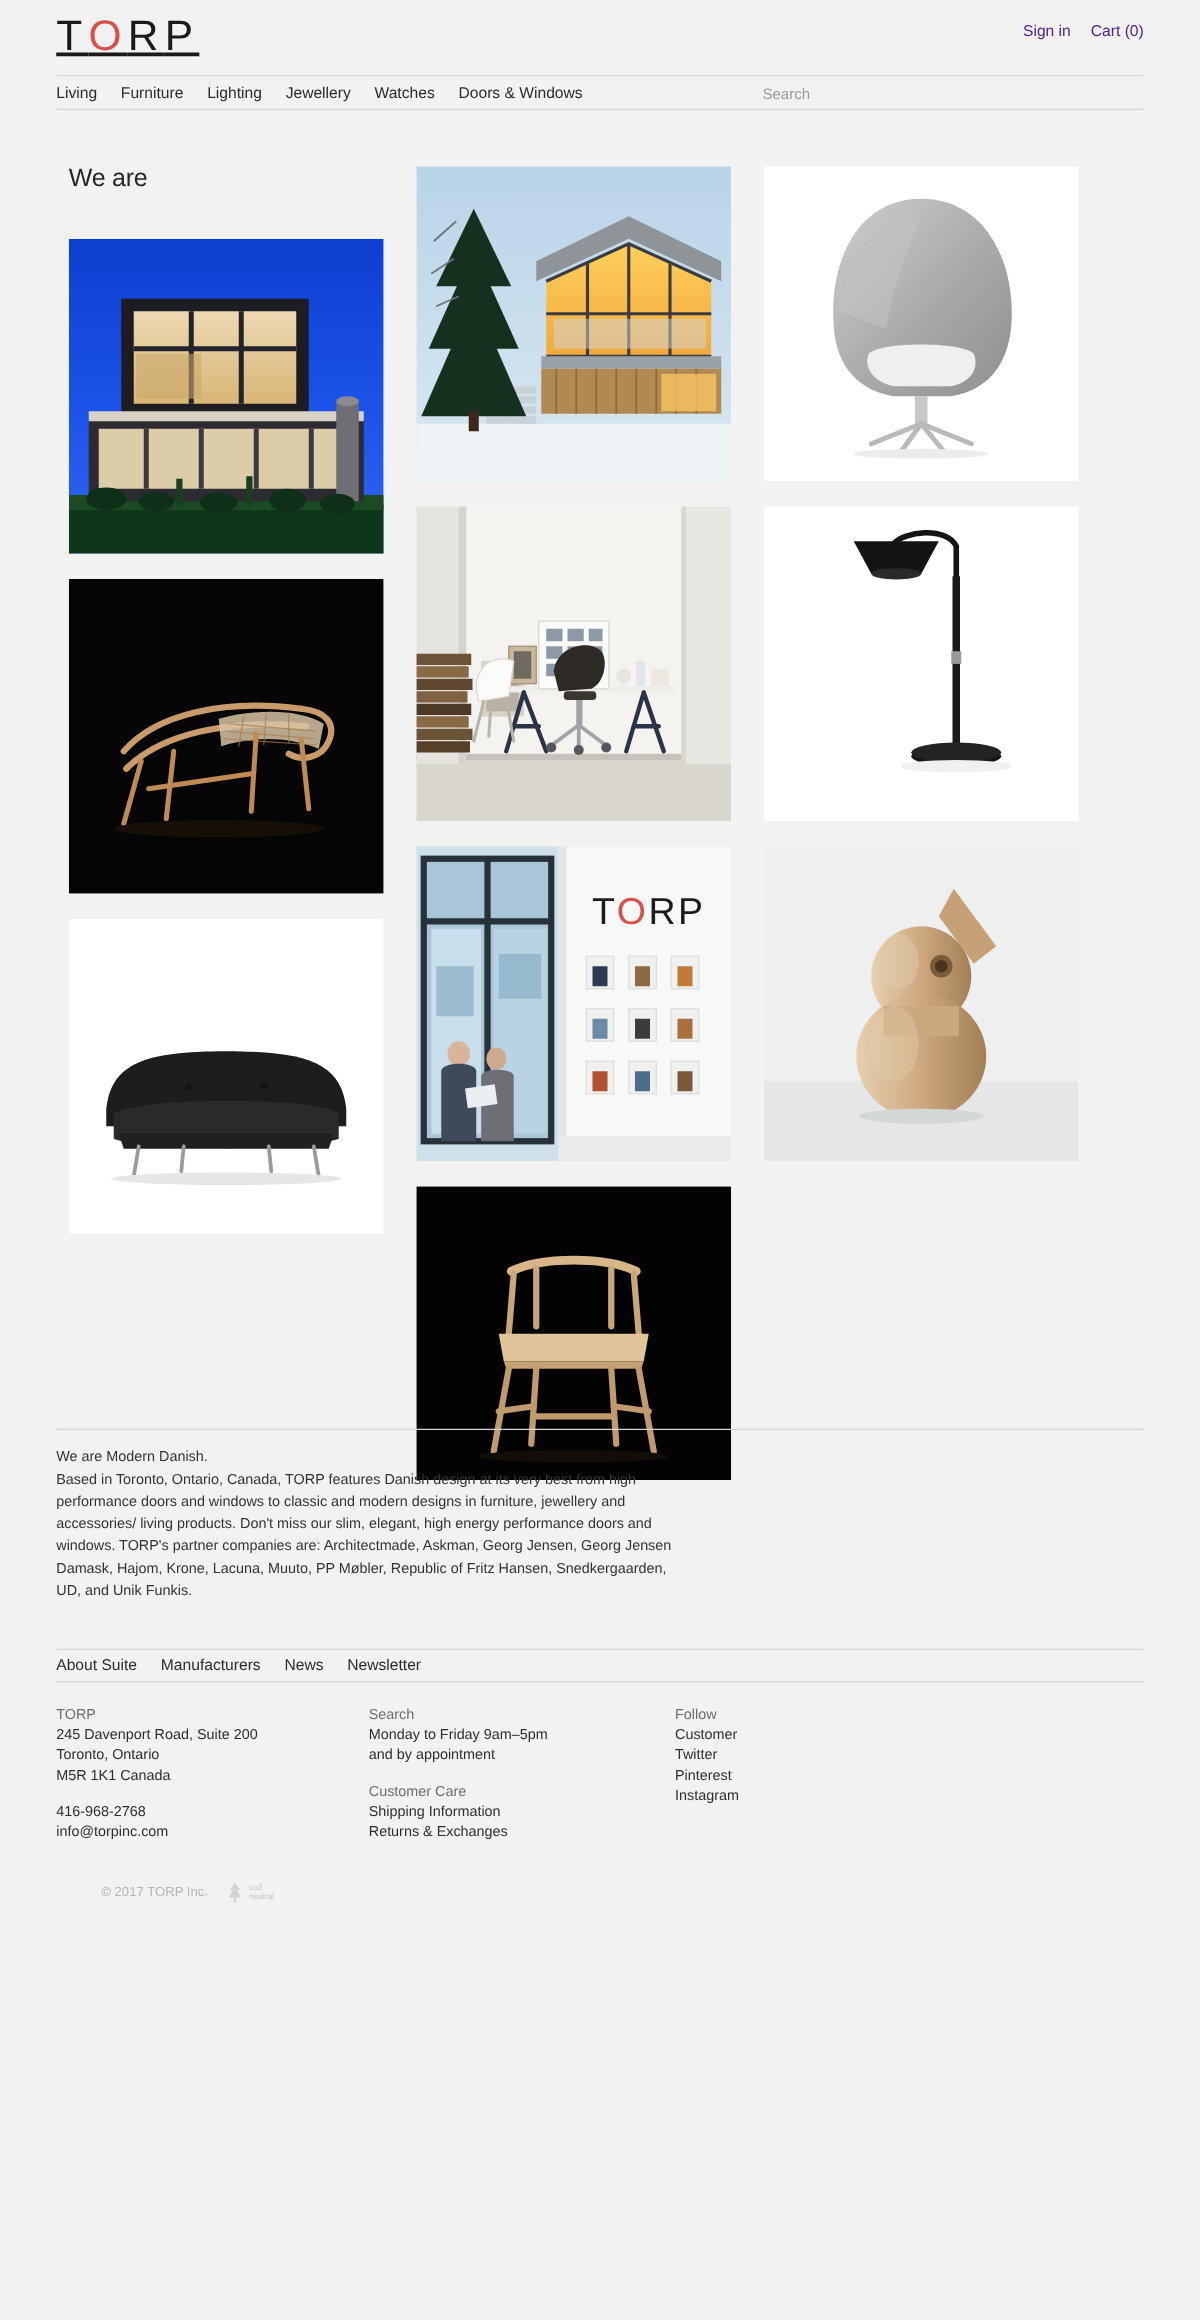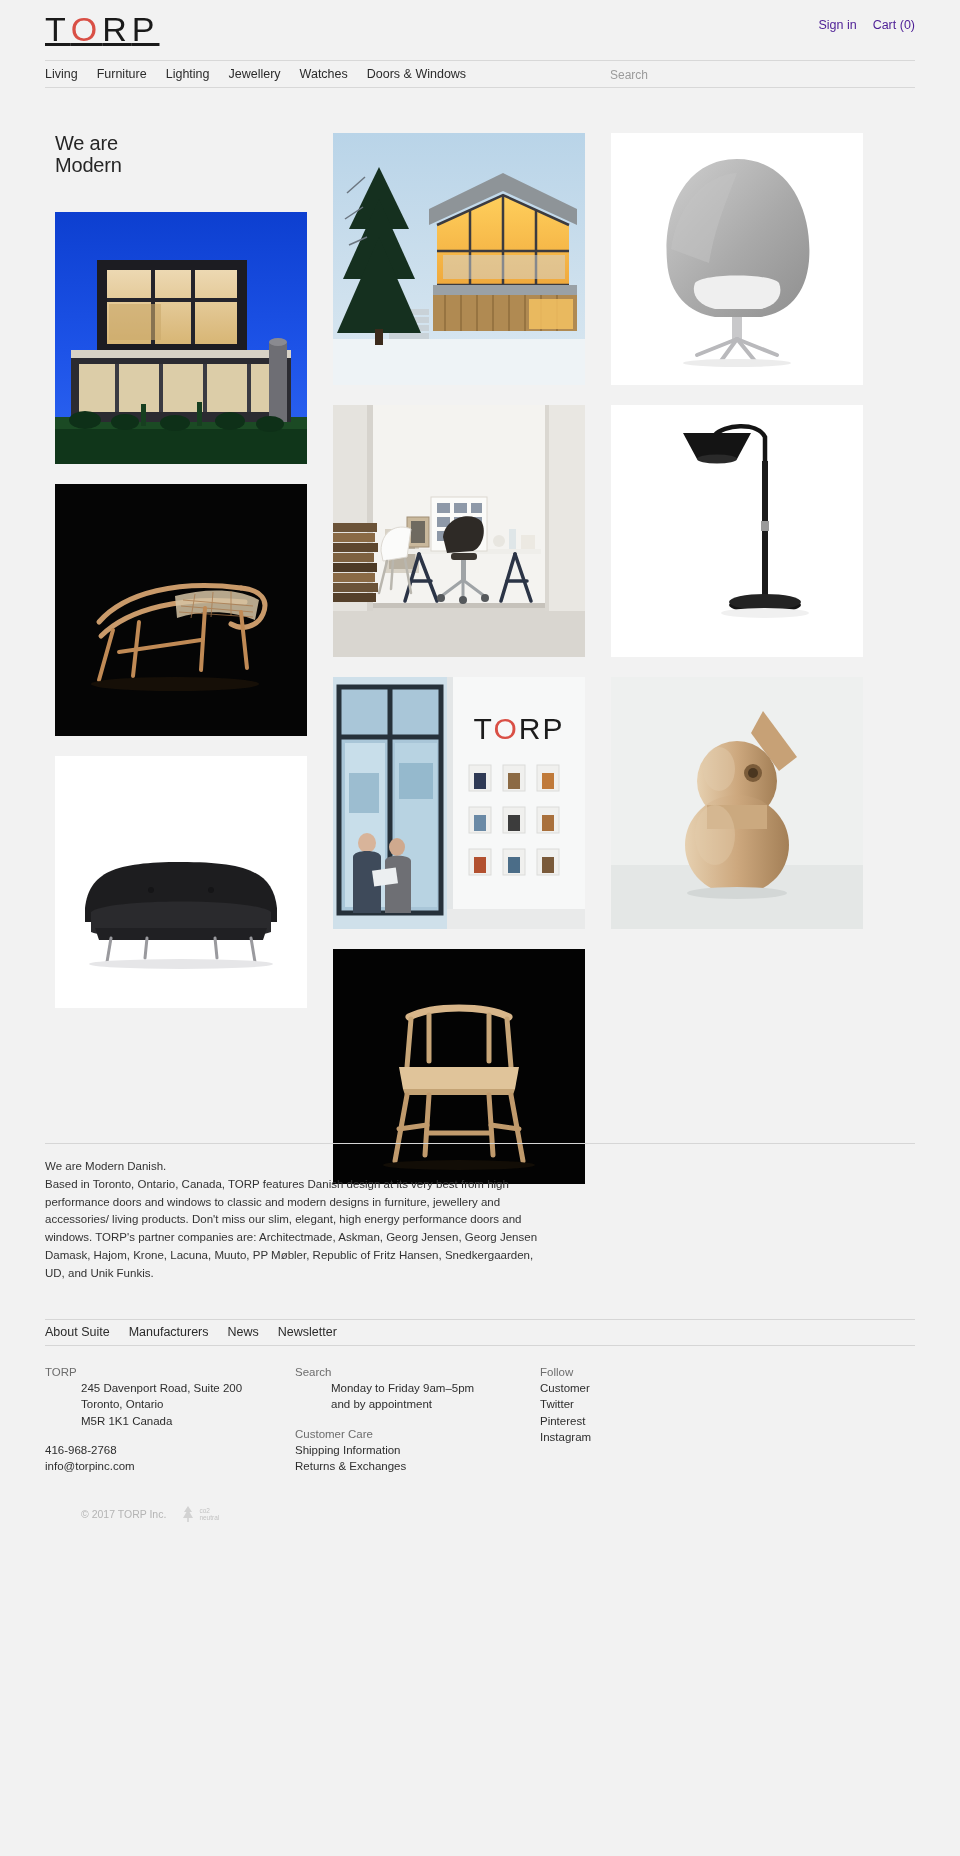--- a/index.html
+++ b/index.html
@@ -53,21 +53,21 @@
   .about-text .first { display: block; }
 
   .footer-nav { margin-top: 36px; border-top: 1px solid #d6d6d6; border-bottom: 1px solid #d6d6d6; height: 27px; display: flex; align-items: center; }
   .footer-nav .navlist { gap: 19px; }
 
   .footer-cols { display: flex; margin-top: 18px; font-size: 11.5px; line-height: 1.42; }
   .fcol1 { width: 250px; }
   .fcol2 { width: 245px; }
   .fcol3 { width: 245px; }
   .fhead { color: #6d6d6d; }
-  .fbody { color: #2e2e2e; margin-left: 36px; }
+  .fbody { color: #2e2e2e; }
   .fgap { height: 13px; }
   .flink { color: #2e2e2e; text-decoration: none; display: block; cursor: pointer; }
 
   .copyright-row { display: flex; align-items: center; gap: 14px; margin-top: 30px; font-size: 10.5px; color: #b4b4b4; margin-left: 36px; }
   .co2 { display: flex; align-items: center; gap: 3px; opacity: .55; }
   .co2-txt { font-size: 6.5px; line-height: 1.1; color: #9a9a9a; }
 </style>
 </head>
 <body>
 
@@ -102,21 +102,20 @@
         </div>
       </div>
     </div>
 
     <div class="content">
 
       <div class="col col-left">
 
         <div class="hero-title" style="margin-bottom:36px;">
           <div>We are</div>
-          <div>Modern</div>
         </div>
 
         <a class="tile sq" href="#">
           <svg class="scene" viewBox="0 0 252 252" preserveAspectRatio="none">
             <defs>
               <linearGradient id="sky1" x1="0" y1="0" x2="0" y2="1">
                 <stop offset="0%" stop-color="#0d3fd0"></stop>
                   <stop offset="55%" stop-color="#1d53e8"></stop>
                   <stop offset="100%" stop-color="#2f66f2"></stop>
               </linearGradient>

